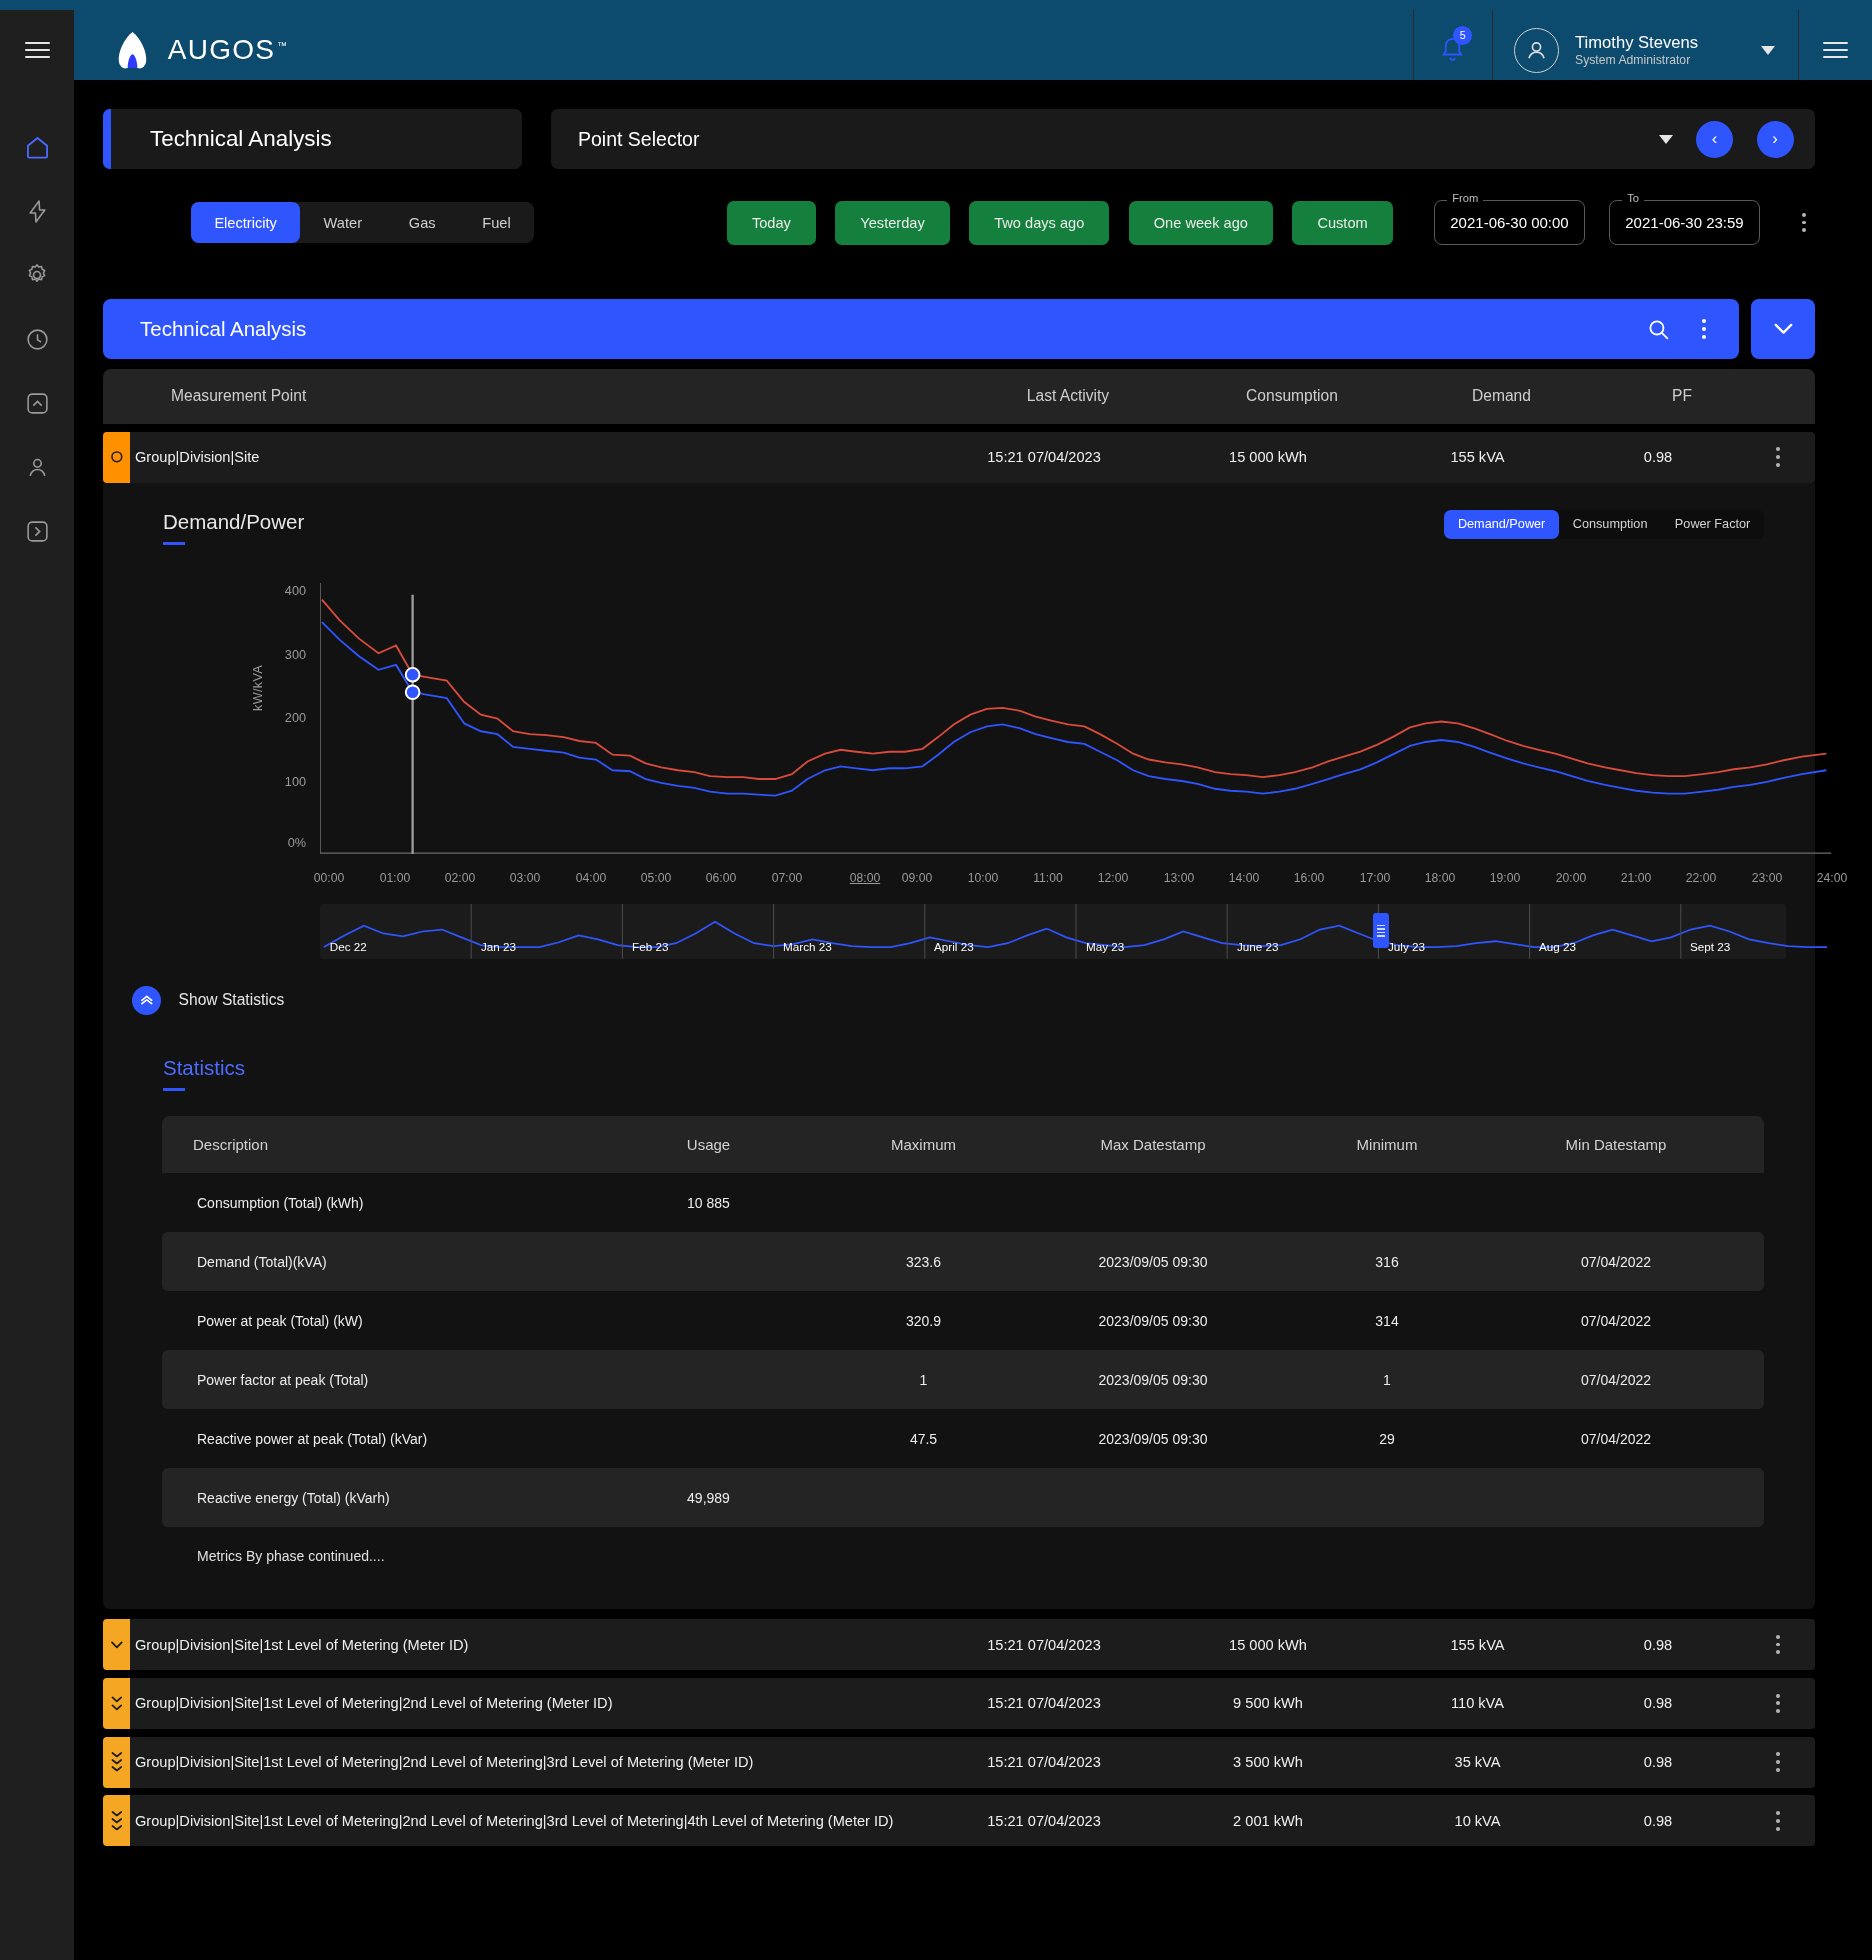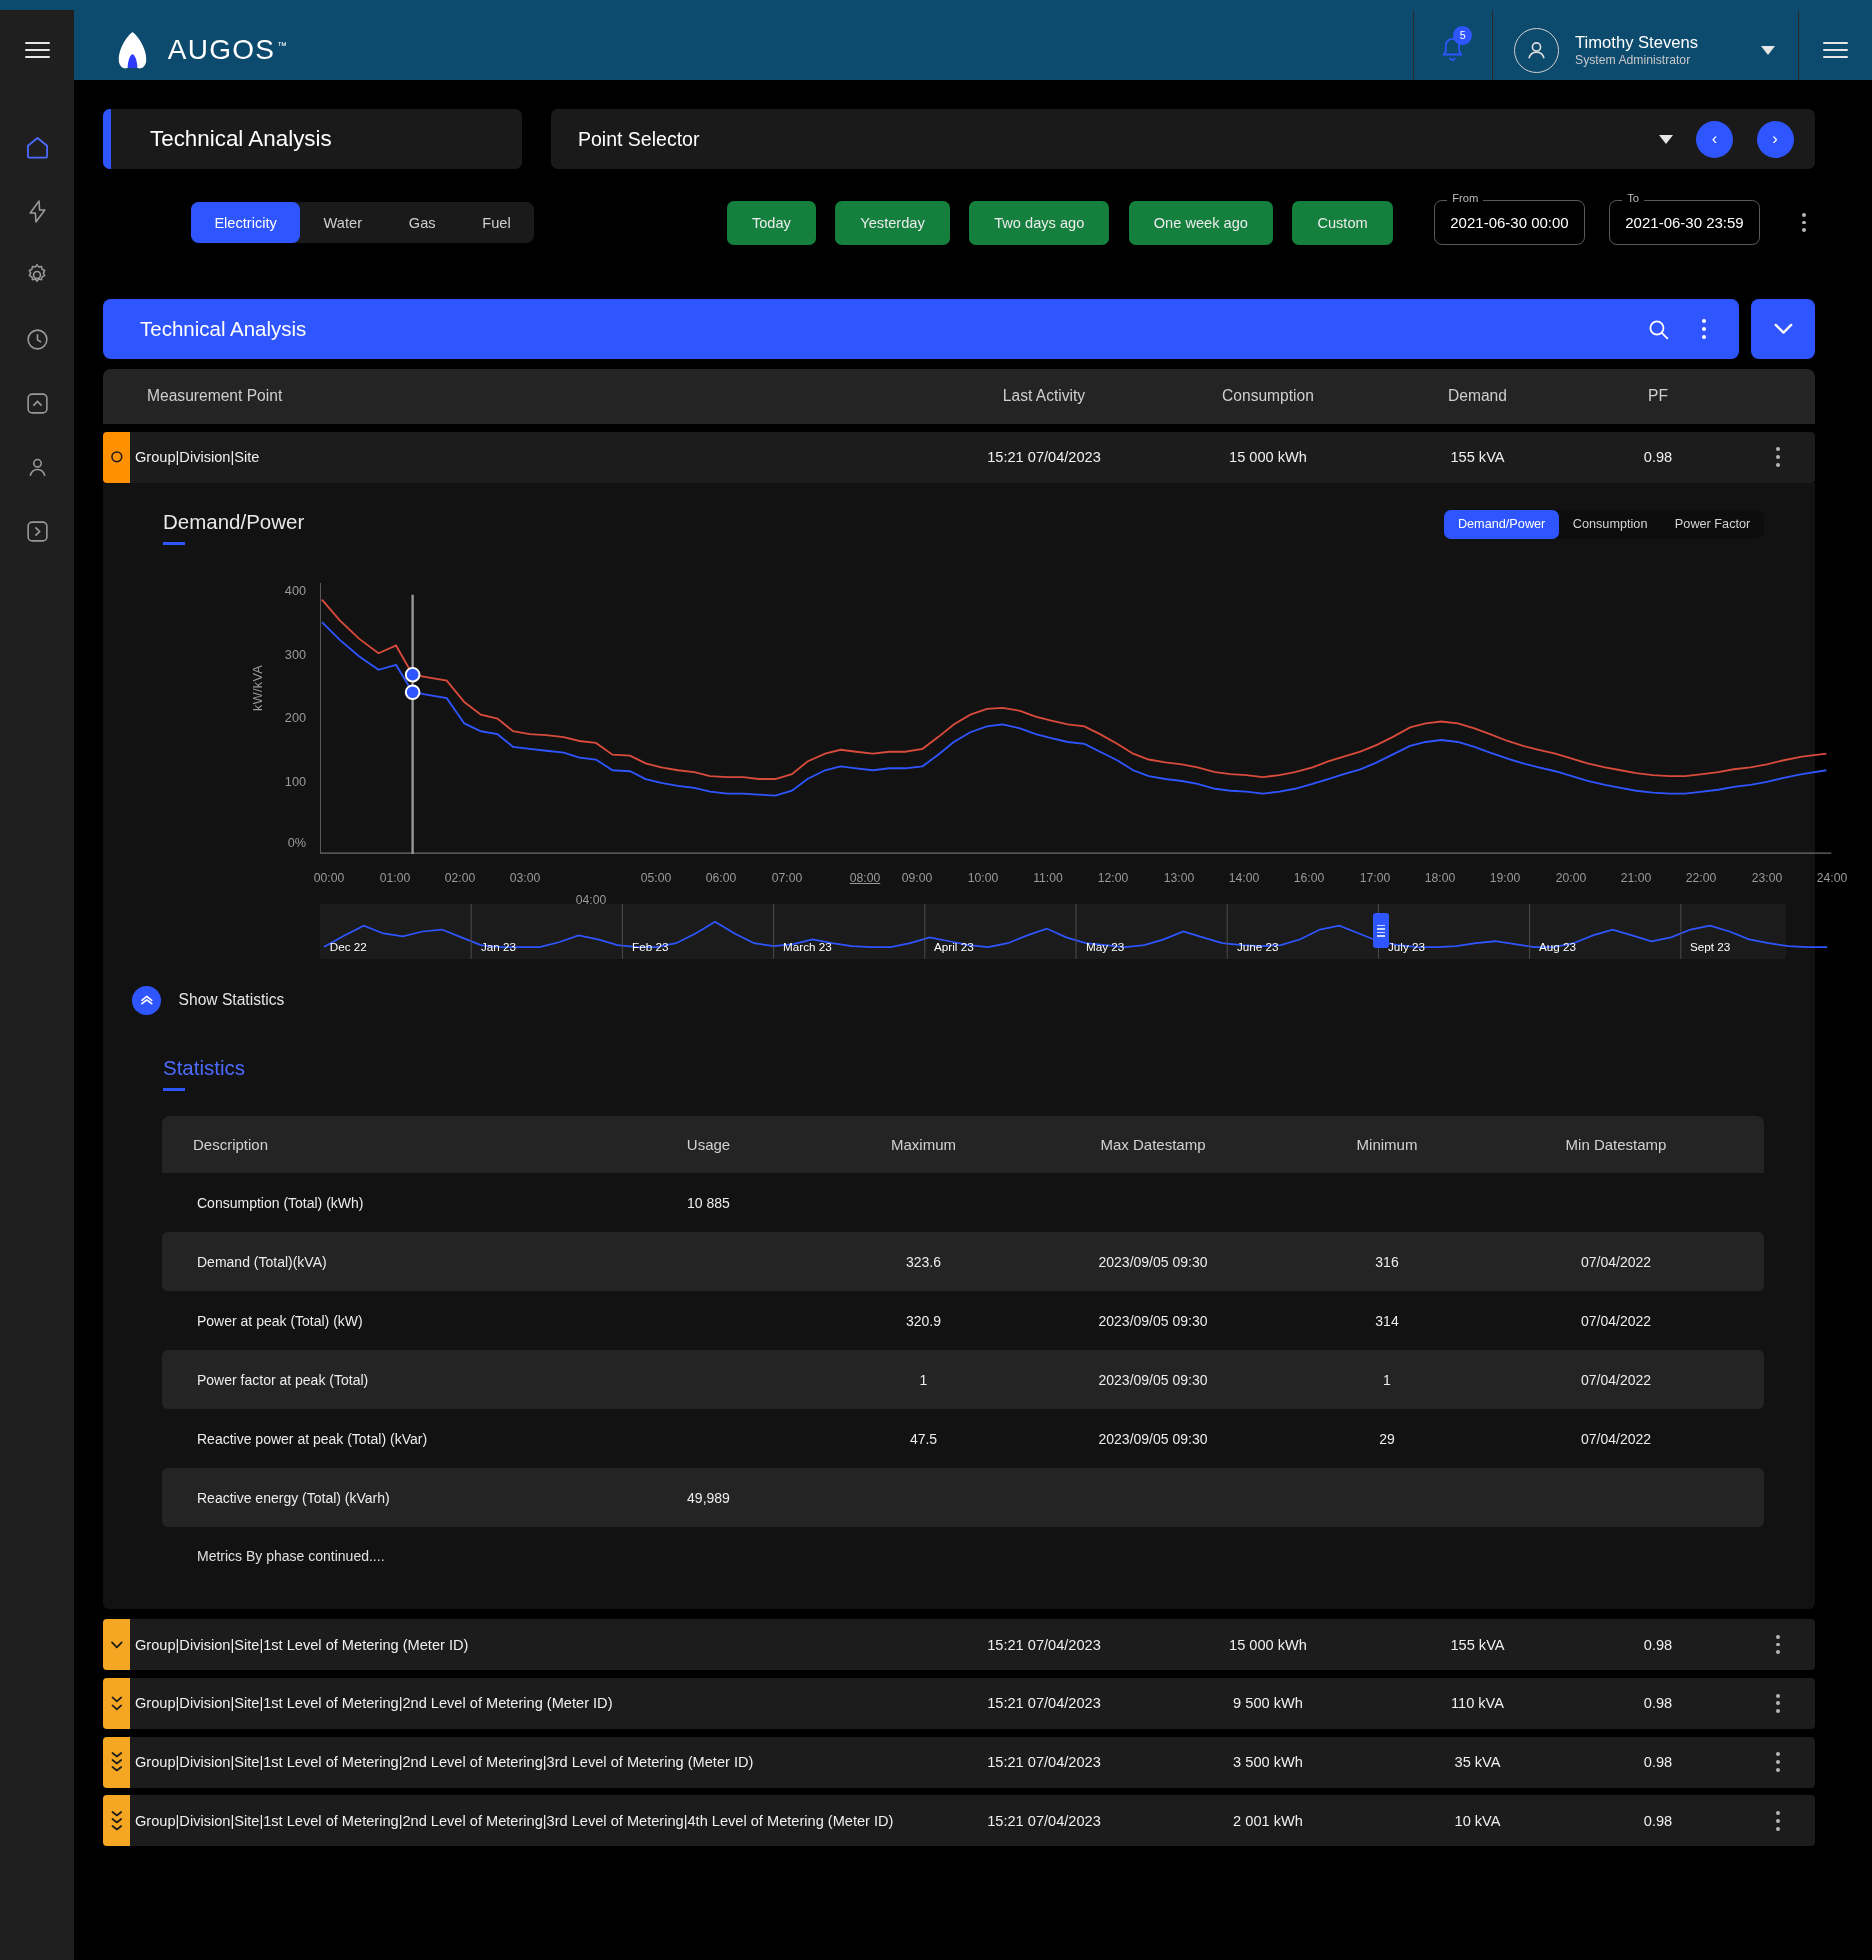--- a/index.html
+++ b/index.html
@@ -124,21 +124,21 @@
   }
   .panel-head .ph-title { flex: 1; font-size: 20.5px; color: #fff; }
   .panel-collapse {
     width: 64px; height: 60px; background: #2f55ff; border-radius: 7.8px;
     display: flex; align-items: center; justify-content: center; cursor: pointer;
   }
 
   
   .tbl-head {
     margin: 9.8px 57px 0 29px; height: 55px; background: #242424; border-radius: 7.8px 7.8px 0 0;
-    display: flex; align-items: center; font-size: 15.6px; color: #cfcfcf;
+    display: flex; align-items: center; font-size: 15.6px; color: #cfcfcf; padding-left: 24px;
   }
   .c-point { width: 829px; padding-left: 44px; }
   .c-act   { width: 224px; text-align: center; }
   .c-cons  { width: 224px; text-align: center; }
   .c-dem   { width: 195px; text-align: center; }
   .c-pf    { width: 166px; text-align: center; }
   .c-menu  { flex: 1; display: flex; justify-content: center; }
 
   .m-row {
     margin: 7.8px 57px 0 29px; height: 51px; background: #1c1c1c; border-radius: 3.9px;
@@ -437,21 +437,21 @@
           <circle cx="95" cy="102" r="7" fill="#2f55ff" stroke="#ffffff" stroke-width="2"></circle>
           <circle cx="95" cy="120" r="7" fill="#2f55ff" stroke="#ffffff" stroke-width="2"></circle>
         </svg>
       </div>
 
       <div class="xaxis">
         <div class="xtick" style="left:226px;">00:00</div>
         <div class="xtick" style="left:292px;">01:00</div>
         <div class="xtick" style="left:357px;">02:00</div>
         <div class="xtick" style="left:422px;">03:00</div>
-        <div class="xtick" style="left:488px;margin-top:22px;">04:00</div>
+        <div class="xtick" style="left:488px;">04:00</div>
         <div class="xtick" style="left:553px;">05:00</div>
         <div class="xtick" style="left:618px;">06:00</div>
         <div class="xtick" style="left:684px;">07:00</div>
         <div class="xtick" style="left:762px;text-decoration:underline;">08:00</div>
         <div class="xtick" style="left:814px;">09:00</div>
         <div class="xtick" style="left:880px;">10:00</div>
         <div class="xtick" style="left:945px;">11:00</div>
         <div class="xtick" style="left:1010px;">12:00</div>
         <div class="xtick" style="left:1076px;">13:00</div>
         <div class="xtick" style="left:1141px;">14:00</div>

